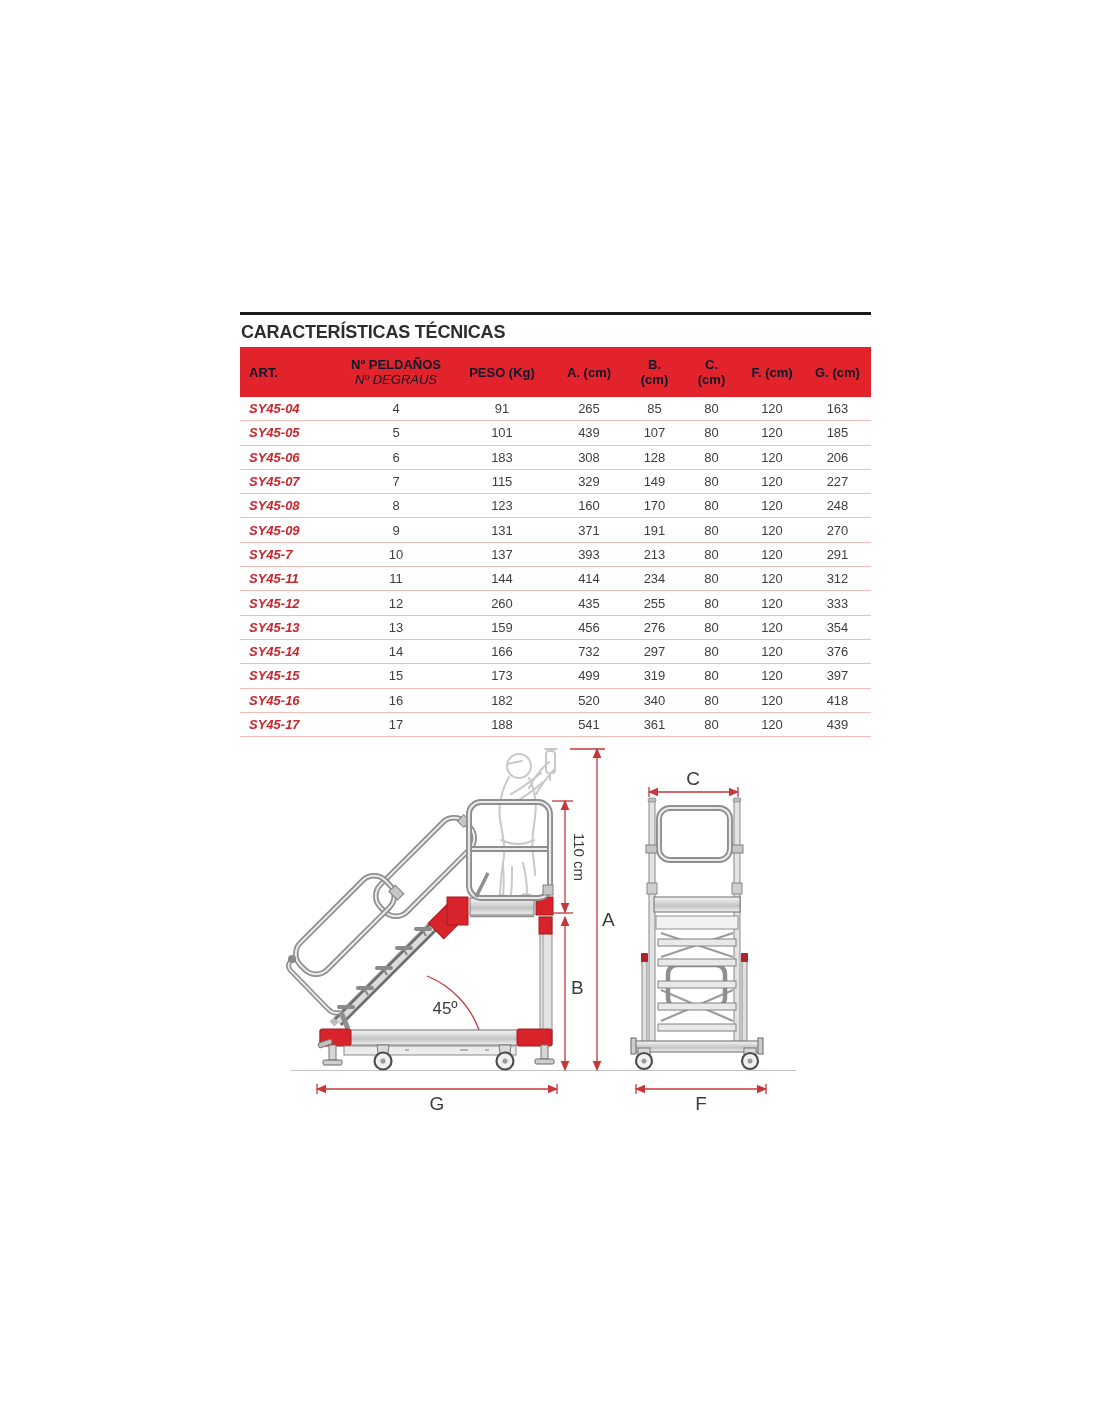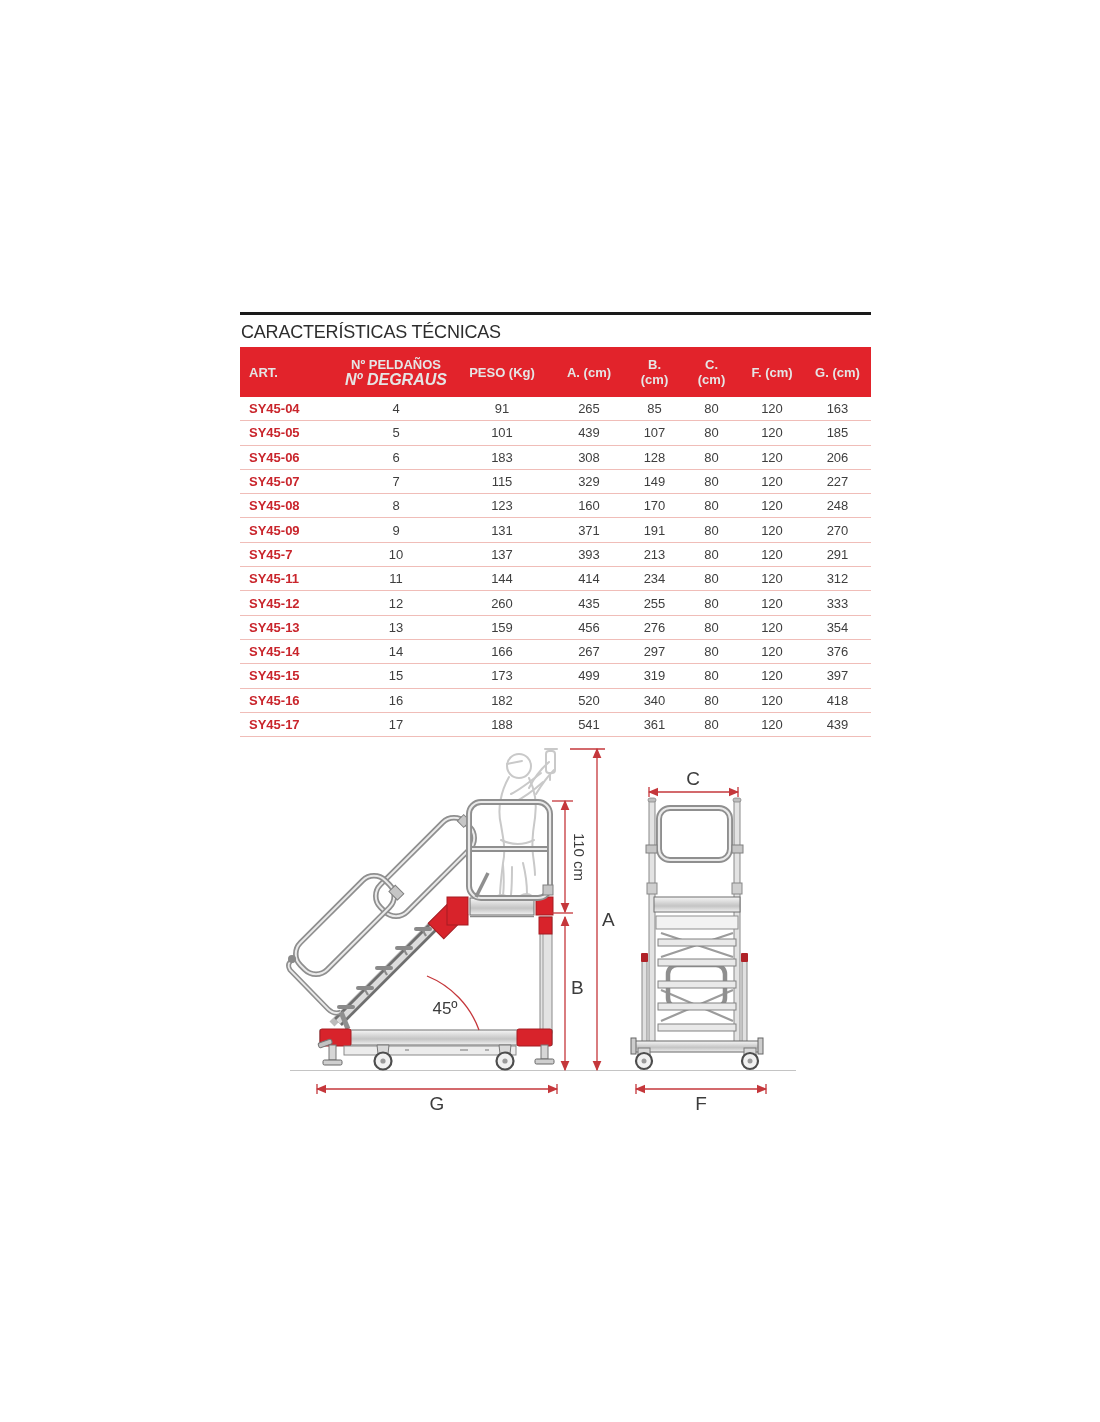--- a/index.html
+++ b/index.html
@@ -1,30 +1,30 @@
 <!DOCTYPE html>
 <html><head>
 <meta charset="utf-8">
 <style>
   html,body{margin:0;padding:0;background:#ffffff;}
   .page{position:relative;width:1100px;height:1422px;background:#fff;
         font-family:"Liberation Sans",sans-serif;overflow:hidden;}
   .content{position:absolute;left:240px;top:312px;width:631px;}
   .top-rule{height:3px;background:#1a1a1a;}
-  .title{font-size:18px;line-height:22px;font-weight:normal;color:#2d2d2d;
+  .title{font-size:18px;line-height:22px;font-weight:bold;color:#2d2d2d;
          margin:6px 0 4px 1px;letter-spacing:-0.2px;}
   table.spec{width:631px;border-collapse:collapse;table-layout:fixed;}
-  .spec thead th{background:#e2232b;color:#e5e5e5;font-size:13px;font-weight:bold;
+  .spec thead th{background:#e2232b;color:#0f172a;font-size:13px;font-weight:bold;
                  height:50px;padding:0;vertical-align:middle;text-align:center;line-height:15px;}
   .spec thead th.art{text-align:left;padding-left:9px;}
   .stack{display:block;}
-  .sub{display:block;font-style:italic;font-size:16px;font-weight:bold;}
+  .sub{display:block;font-style:italic;font-size:13px;font-weight:normal;}
   .spec tbody td{height:23.3px;padding:0;text-align:center;font-size:13px;color:#3e3e3e;
                  border-bottom:1px solid #f0bdb8;background:#fff;}
-  .spec tbody td.art{text-align:left;padding-left:9px;color:#c9252c;font-weight:bold;}
+  .spec tbody td.art{text-align:left;padding-left:9px;color:#c9252c;font-weight:bold;font-style:italic;}
   svg.diagram{display:block;margin-top:8px;}
   svg text{font-family:"Liberation Sans",sans-serif;}
 </style>
 </head>
 <body>
 
 <div class="page">
   <div class="content">
 
     <div class="top-rule"></div>
@@ -160,21 +160,21 @@
             <td>456</td>
             <td>276</td>
             <td>80</td>
             <td>120</td>
             <td>354</td>
           </tr>
           <tr>
             <td class="art">SY45-14</td>
             <td>14</td>
             <td>166</td>
-            <td>267</td>
+            <td>732</td>
             <td>297</td>
             <td>80</td>
             <td>120</td>
             <td>376</td>
           </tr>
           <tr>
             <td class="art">SY45-15</td>
             <td>15</td>
             <td>173</td>
             <td>499</td>

